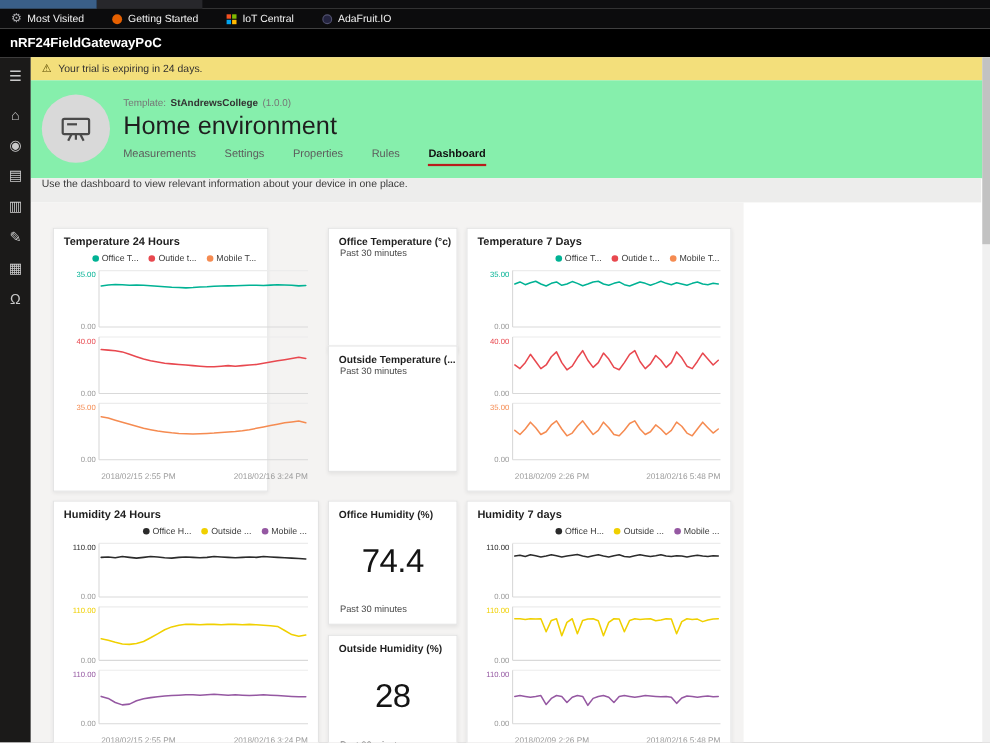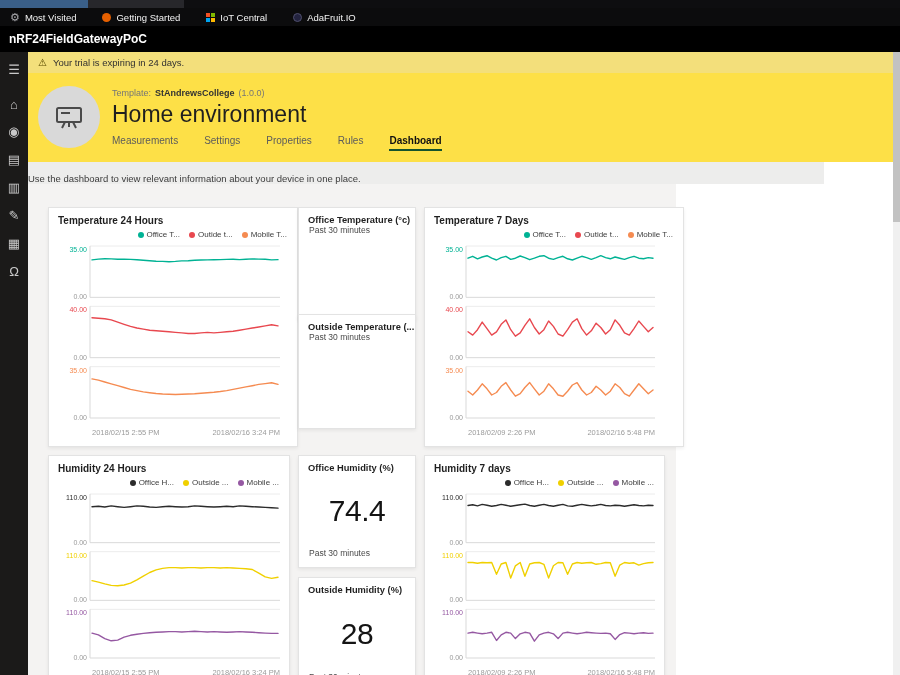--- a/index.html
+++ b/index.html
@@ -28,32 +28,32 @@
   .sidebar{position:absolute;left:0;top:52px;width:28px;height:623px;background:#1b1a19}
   .s-icon{position:absolute;left:0;width:28px;text-align:center;color:#c9c9c9;font-size:13px;
           line-height:16px;cursor:pointer}
 
   
   .banner{position:absolute;left:28px;top:52px;width:872px;height:21px;background:#f3df7b;
           display:flex;align-items:center;gap:6px;padding-left:10px;font-size:9.5px;color:#323130}
   .warn{font-size:10px;color:#5c4d00;line-height:1}
 
   
-  .header{position:absolute;left:28px;top:73px;width:868px;height:89px;background:#fde047}
+  .header{position:absolute;left:28px;top:73px;width:868px;height:89px;background:#86efac}
   .avatar{position:absolute;left:10px;top:13px;width:62px;height:62px;border-radius:50%;
           background:#d9d9d9;display:flex;align-items:center;justify-content:center}
   .tpl{position:absolute;left:84px;top:15px;font-size:9px;color:#767676;display:flex;gap:4px}
   .tpl .tname{color:#333;font-weight:700}
   .page-title{position:absolute;left:84px;top:28px;font-size:23px;font-weight:400;color:#1f1f1f}
   .tabs{position:absolute;left:84px;top:62px;display:flex;gap:26px;font-size:10px;color:#5c5c5c}
   .tab{padding-bottom:3px;cursor:pointer;white-space:nowrap}
-  .tab.active{color:#111;font-weight:700;border-bottom:2px solid #14532d}
-
-  .infostrip{position:absolute;left:28px;top:162px;width:796px;height:22px;background:#ededec;
-             display:flex;align-items:flex-end;font-size:9.5px;color:#3b3b3b}
+  .tab.active{color:#111;font-weight:700;border-bottom:2px solid #b91c1c}
+
+  .infostrip{position:absolute;left:28px;top:162px;width:864px;height:22px;background:#ededec;
+             display:flex;align-items:flex-start;padding-left:10px;font-size:9.5px;color:#3b3b3b}
 
   
   .dash{position:absolute;left:28px;top:184px;width:648px;height:491px;background:#f4f3f2}
   .card{position:absolute;background:#fff;border:1px solid #e3e3e3;box-shadow:0 1.6px 3.6px rgba(0,0,0,.07)}
   .card-title{padding:7px 8px 0 9px;font-size:10px;font-weight:700;color:#1f1f1f;
               white-space:nowrap;overflow:hidden}
   .kpi-title{font-size:9.3px}
   .legend{display:flex;justify-content:flex-end;gap:9px;padding:4px 10px 0 0;font-size:8px;color:#3c3c3c}
   .leg{display:flex;align-items:center;gap:3px;white-space:nowrap}
   .leg .d{width:6px;height:6px;border-radius:50%}
@@ -145,21 +145,21 @@
       <div class="tab active">Dashboard</div>
     </div>
   </div>
 
   <div class="infostrip">
     <span>Use the dashboard to view relevant information about your device in one place.</span>
   </div>
 
   <div class="dash"></div>
 
-  <div class="card" style="left:48px;top:207px;width:250px;height:240px">
+  <div class="card" style="left:48px;top:207px;width:196px;height:240px">
     <div class="card-title">Temperature 24 Hours</div>
     <div class="legend">
         <span class="leg">
           <span class="d" style="background: rgb(0, 178, 148);"></span>
           <span>Office T...</span>
         </span>
         <span class="leg">
           <span class="d" style="background: rgb(232, 72, 79);"></span>
           <span>Outide t...</span>
         </span>
@@ -195,21 +195,21 @@
   <div class="card kpi" style="left:298px;top:207px;width:118px;height:113px">
     <div class="card-title kpi-title">Office Temperature (°c)</div>
     <div class="kpi-caption">Past 30 minutes</div>
   </div>
 
   <div class="card kpi" style="left:298px;top:314px;width:118px;height:115px">
     <div class="card-title kpi-title">Outside Temperature (...</div>
     <div class="kpi-caption">Past 30 minutes</div>
   </div>
 
-  <div class="card" style="left:424px;top:207px;width:260px;height:240px">
+  <div class="card" style="left:424px;top:207px;width:241px;height:240px">
     <div class="card-title">Temperature 7 Days</div>
     <div class="legend">
         <span class="leg">
           <span class="d" style="background: rgb(0, 178, 148);"></span>
           <span>Office T...</span>
         </span>
         <span class="leg">
           <span class="d" style="background: rgb(232, 72, 79);"></span>
           <span>Outide t...</span>
         </span>

